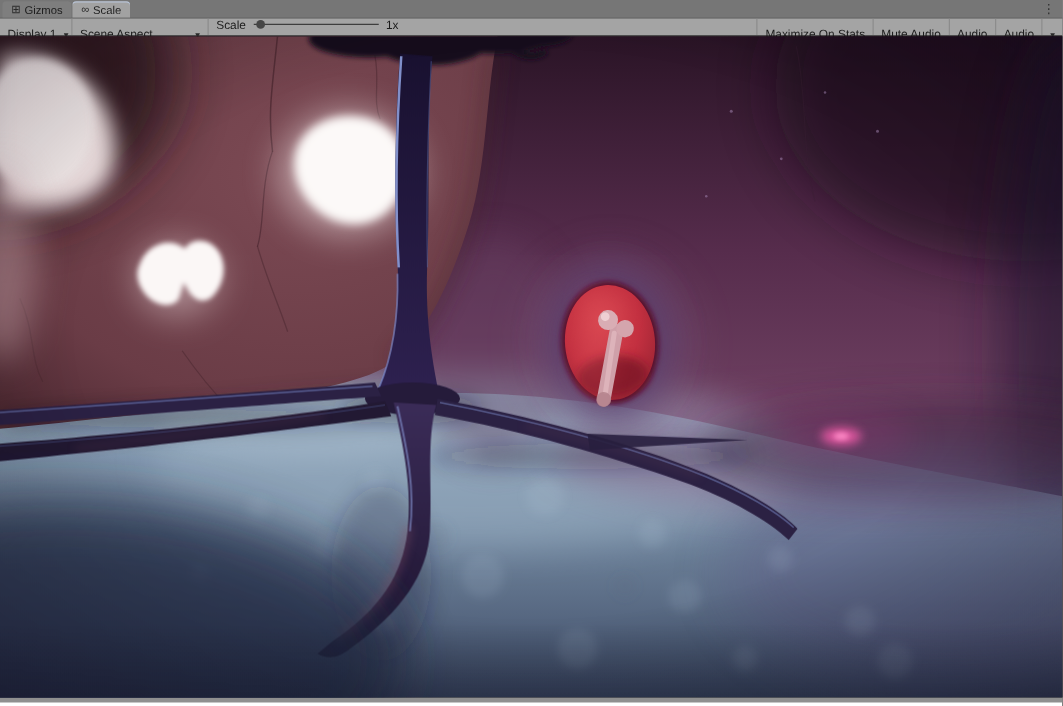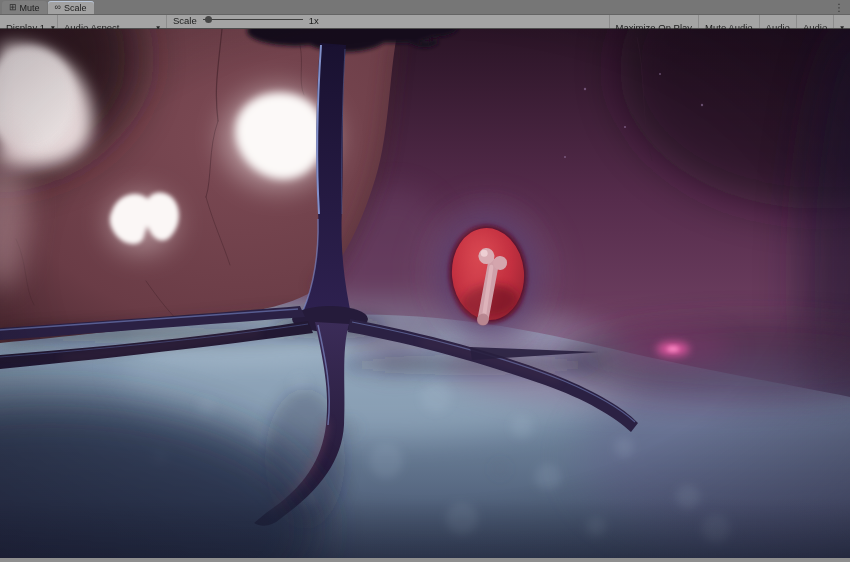--- a/index.html
+++ b/index.html
@@ -47,51 +47,51 @@
   .bottom-strip { height:4px; background:#8f8f8f; }
 </style>
 </head>
 <body>
 
 <div class="editor">
 
   <div class="tabbar">
     <div class="tab">
       <span class="tab-icon">⊞</span>
-      <span class="tab-label">Mute</span>
+      <span class="tab-label">Gizmos</span>
     </div>
     <div class="tab active">
       <span class="tab-icon">∞</span>
       <span class="tab-label">Scale</span>
     </div>
     <div class="kebab">⋮</div>
   </div>
 
   <div class="toolbar">
     <div class="tb-btn dd dd-display">
       <span>Display 1</span>
       <span class="arrow">▾</span>
     </div>
     <div class="sep"></div>
     <div class="tb-btn dd dd-aspect">
-      <span>Audio Aspect</span>
+      <span>Scene Aspect</span>
       <span class="arrow">▾</span>
     </div>
     <div class="sep"></div>
     <div class="scale-group">
       <span>Scale</span>
       <div class="slider">
         <div class="track"></div>
         <div class="thumb" style="left: 2%;"></div>
       </div>
       <span>1x</span>
     </div>
     <div class="flex-spacer"></div>
     <div class="sep"></div>
-    <div class="tb-btn">Maximize On Play</div>
+    <div class="tb-btn">Maximize On Stats</div>
     <div class="sep"></div>
     <div class="tb-btn">Mute Audio</div>
     <div class="sep"></div>
     <div class="tb-btn">Audio</div>
     <div class="sep"></div>
     <div class="tb-btn">Audio</div>
     <div class="sep"></div>
     <div class="tb-btn arrow">▾</div>
   </div>
 

